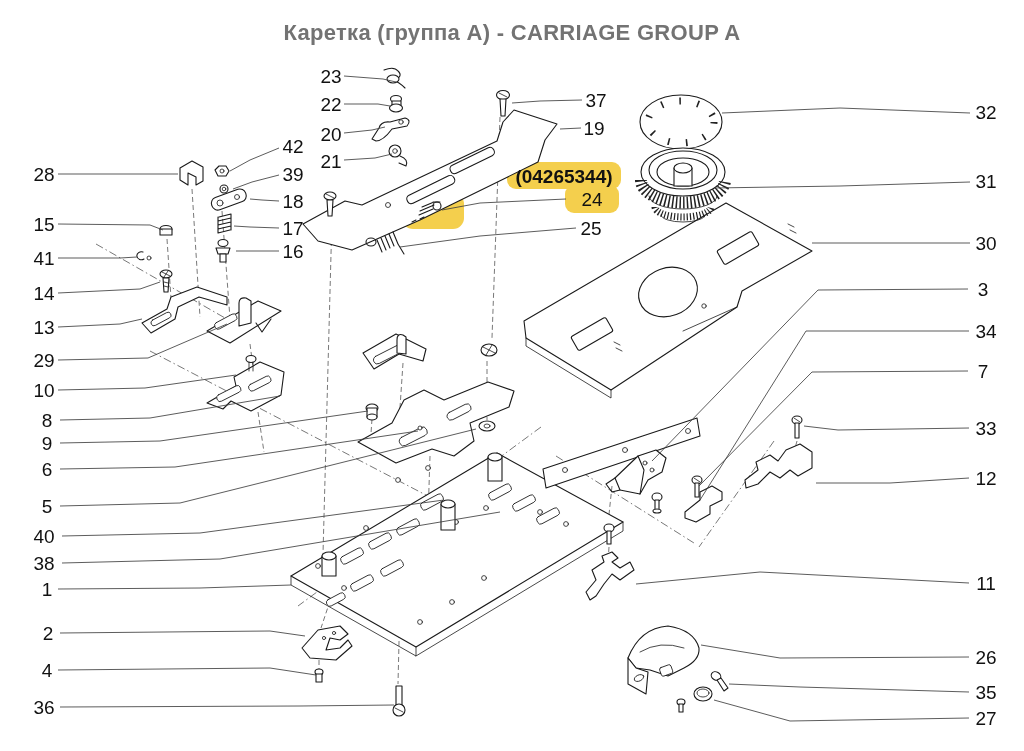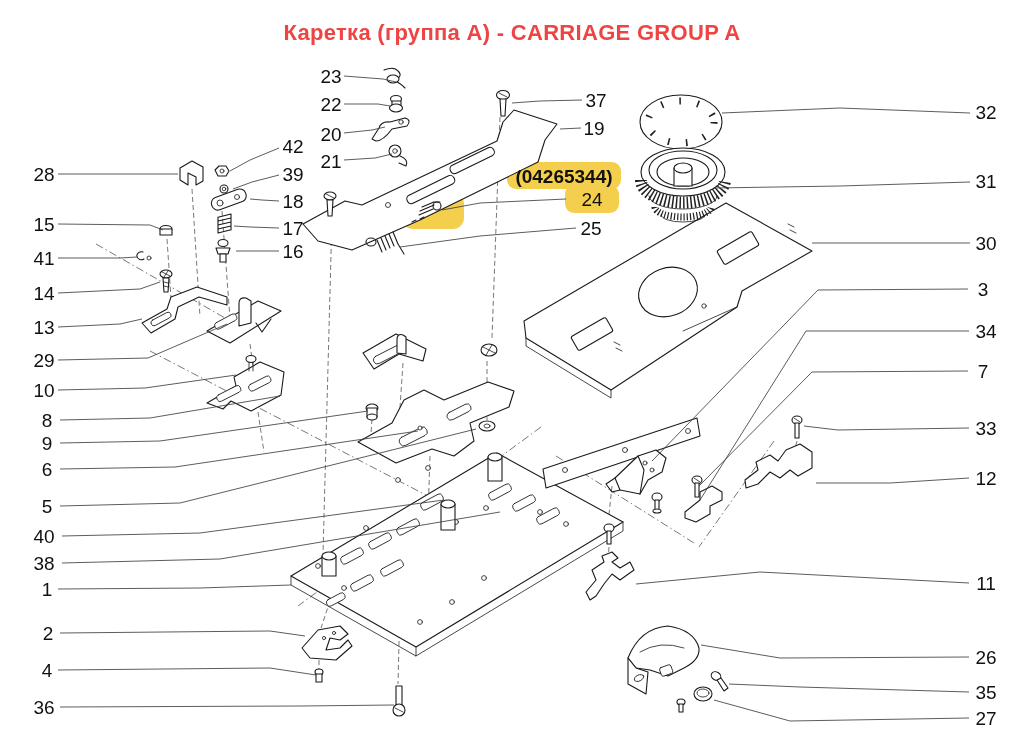--- a/index.html
+++ b/index.html
@@ -1,19 +1,19 @@
 <!DOCTYPE html>
 <html><head>
 <meta charset="utf-8">
 <style>
   html,body{margin:0;padding:0;background:#fff;}
   #page{position:relative;width:1024px;height:751px;background:#fff;overflow:hidden;
         font-family:"Liberation Sans",sans-serif;}
   .title{position:absolute;top:20px;left:0;width:100%;text-align:center;
-         font-weight:700;font-size:22px;color:#ef4444;letter-spacing:.3px;}
+         font-weight:700;font-size:22px;color:#737373;letter-spacing:.3px;}
   svg{position:absolute;top:0;left:0;}
   .lbl{font-family:"Liberation Sans",sans-serif;font-size:19px;font-weight:500;fill:#111;
        text-anchor:middle;dominant-baseline:central;}
   .bold{font-weight:700;}
   .leader{fill:none;stroke:#3f3f3f;stroke-width:.85;}
   .part{fill:#fff;stroke:#1a1a1a;stroke-width:1.1;stroke-linejoin:round;stroke-linecap:round;}
   .nf{fill:none;}
   .thin{stroke-width:.8;}
   .dash{fill:none;stroke:#555;stroke-width:.8;stroke-dasharray:5 3;}
   .ddot{fill:none;stroke:#555;stroke-width:.8;stroke-dasharray:8 3 1.5 3;}

